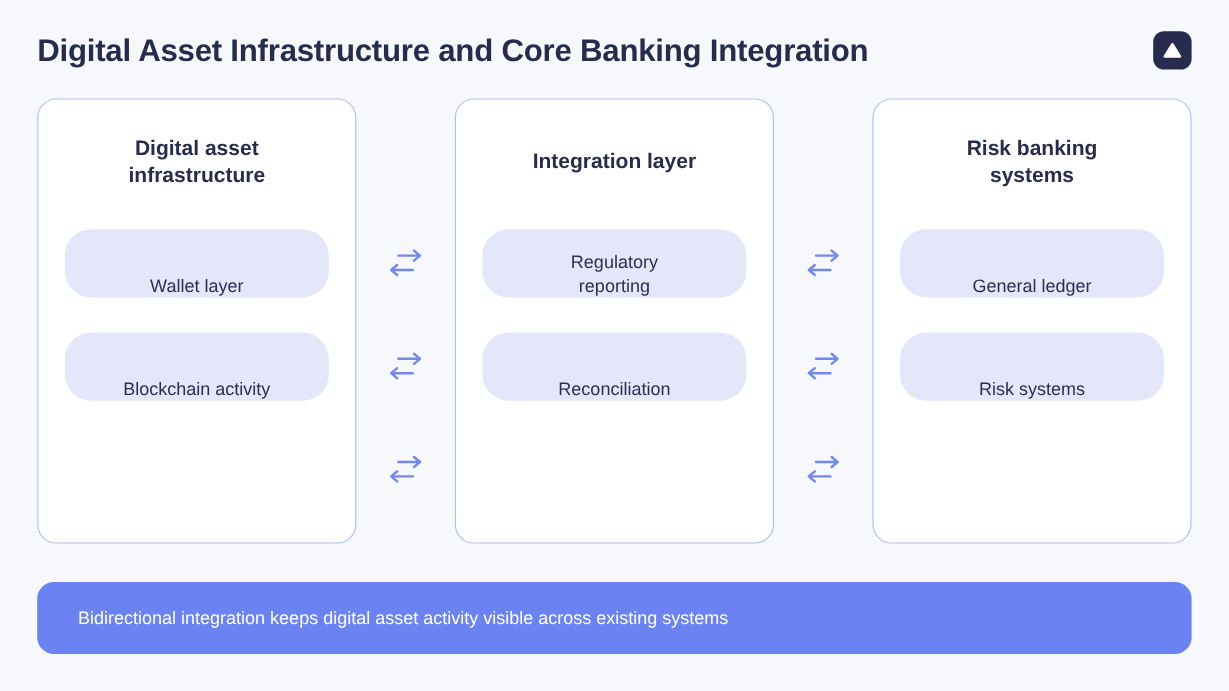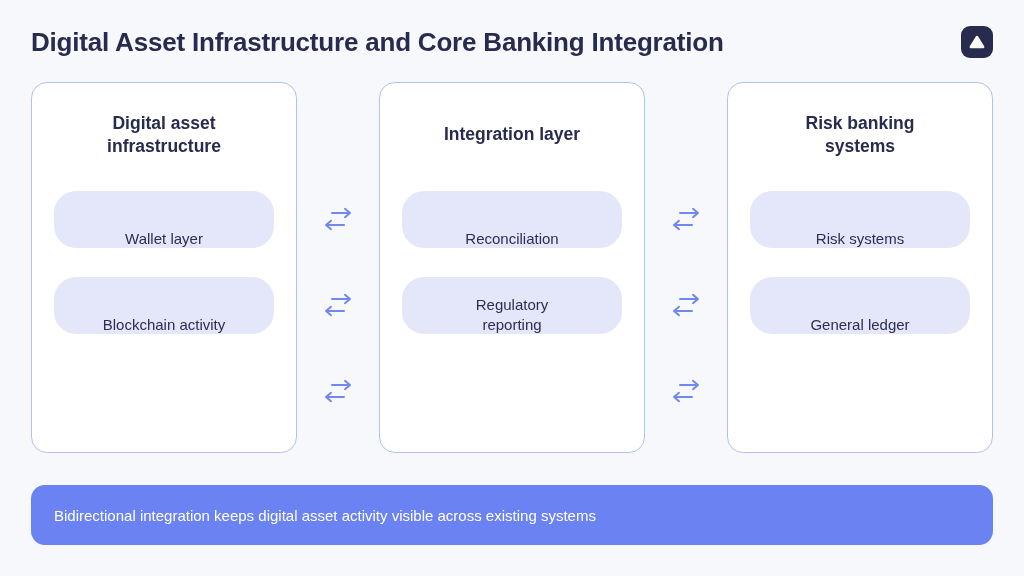--- a/index.html
+++ b/index.html
@@ -71,21 +71,21 @@
   .arrow-cell{
     height:57px;margin-bottom:29px;
     display:flex;align-items:center;justify-content:center;
   }
   
   .banner{
     margin-top:32px;height:60px;
     background:var(--banner-bg);
     border-radius:14px;
     display:flex;align-items:center;
-    padding:0 23px;
+    padding:0 34px;
   }
   .banner span{color:#FFFFFF;font-size:15px;font-weight:500;}
 </style>
 </head>
 <body>
 
 <div class="page">
 
   <div class="header">
     <h1 class="page-title">Digital Asset Infrastructure and Core Banking Integration</h1>
@@ -128,25 +128,25 @@
           <path d="M9 7 H27 M22 2.8 L27 7 L22 11.2" stroke="#7288EF" stroke-width="2" fill="none" stroke-linecap="round" stroke-linejoin="round"></path>
           <path d="M21 19 H3 M8 14.8 L3 19 L8 23.2" stroke="#7288EF" stroke-width="2" fill="none" stroke-linecap="round" stroke-linejoin="round"></path>
         </svg>
       </div>
     </div>
 
     <section class="card">
       <h2 class="card-title">
           <span class="title-text">Integration layer</span>
         </h2>
+      <div class="box narrow">
+          <span>Regulatory reporting</span>
+        </div>
       <div class="box">
           <span>Reconciliation</span>
-        </div>
-      <div class="box narrow">
-          <span>Regulatory reporting</span>
         </div>
     </section>
 
     <div class="connector-col">
       <div class="arrow-cell">
         <svg width="30" height="26" viewBox="0 0 30 26" aria-hidden="true">
           <path d="M9 7 H27 M22 2.8 L27 7 L22 11.2" stroke="#7288EF" stroke-width="2" fill="none" stroke-linecap="round" stroke-linejoin="round"></path>
           <path d="M21 19 H3 M8 14.8 L3 19 L8 23.2" stroke="#7288EF" stroke-width="2" fill="none" stroke-linecap="round" stroke-linejoin="round"></path>
         </svg>
       </div>
@@ -162,24 +162,24 @@
           <path d="M21 19 H3 M8 14.8 L3 19 L8 23.2" stroke="#7288EF" stroke-width="2" fill="none" stroke-linecap="round" stroke-linejoin="round"></path>
         </svg>
       </div>
     </div>
 
     <section class="card">
       <h2 class="card-title">
           <span class="title-text">Risk banking systems</span>
         </h2>
       <div class="box">
-          <span>Risk systems</span>
+          <span>General ledger</span>
         </div>
       <div class="box">
-          <span>General ledger</span>
+          <span>Risk systems</span>
         </div>
     </section>
 
   </div>
 
   <div class="banner">
     <span>Bidirectional integration keeps digital asset activity visible across existing systems</span>
   </div>
 
 </div>

